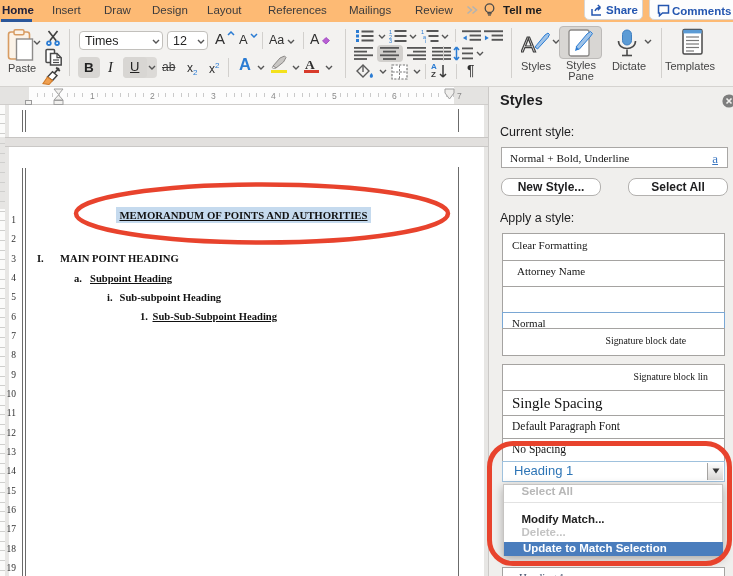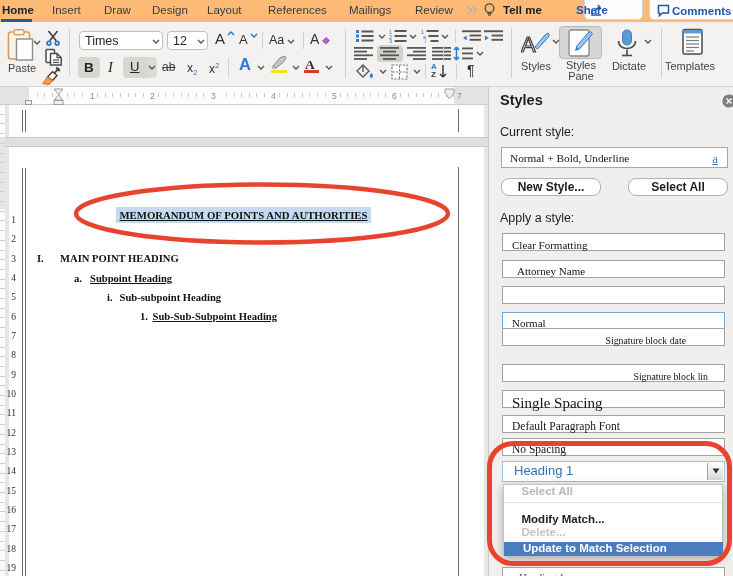--- a/index.html
+++ b/index.html
@@ -24,21 +24,21 @@
   .rnum { position:absolute; top:3.5px; font-size:8.5px; color:#8a8a8a; }
   .page { position:absolute; background:#fff; }
   .dline { position:absolute; width:1px; background:#6b6b6b; }
   .serif { font-family:"Liberation Serif", serif; }
   .lnums { position:absolute; font-family:"Liberation Serif", serif; font-size:9.5px; color:#303030; text-align:right; line-height:19.33px; }
   .doctx { position:absolute; font-family:"Liberation Serif", serif; font-weight:bold; font-size:10.6px; color:#111; white-space:nowrap; }
   
   #panel { left:488px; top:87px; width:245px; height:489px; background:#f0efed; border-left:1px solid #cbc9c7; }
   .plbl { position:absolute; font-size:12.5px; color:#1d1d1f; }
   .pbtn { position:absolute; background:#fff; border:1px solid #b3b1af; border-radius:8px; font-size:12px; font-weight:600; color:#1d1d1f; text-align:center; }
-  .sbox { position:absolute; left:13px; width:223px; height:18px; background:#fff; border:1px solid #a5a3a1; font-family:"Liberation Serif", serif; color:#141414; }
+  .sbox { position:absolute; left:13px; width:223px; height:28px; background:#fff; border:1px solid #a5a3a1; font-family:"Liberation Serif", serif; color:#141414; }
   .sbox span { position:absolute; left:9px; }
 </style>
 </head>
 <body>
 
 <div class="abs" id="tabbar">
   <span class="tab" style="left:2px; color:#21213a; font-weight:bold;">Home</span>
   <div class="abs" style="left:1px; top:19px; width:31px; height:2.5px; background:#2b579a;"></div>
   <span class="tab" style="left:52px;">Insert</span>
   <span class="tab" style="left:104px;">Draw</span>
@@ -55,21 +55,21 @@
     <path d="M5 9 L5 10.8 L8 10.8 L8 9" fill="none" stroke="#4a4a4a" stroke-width="1.1"></path>
     <line x1="5" y1="12" x2="8" y2="12" stroke="#4a4a4a" stroke-width="1.2"></line>
   </svg>
   <span class="tab" style="left:503px; font-weight:bold; color:#1c1c1e;">Tell me</span>
   <div class="abs" style="left:584px; top:-4px; width:59px; height:24px; background:#fdfdfd; border:1px solid #d7d5d3; border-radius:5px;"></div>
   <div class="abs" style="left:649px; top:-4px; width:92px; height:24px; background:#fdfdfd; border:1px solid #d7d5d3; border-radius:5px;"></div>
   <svg class="abs" style="left:590px; top:4px;" width="14" height="13" viewBox="0 0 14 13">
     <path d="M2 5 L2 11 L11 11" fill="none" stroke="#2456b0" stroke-width="1.5"></path>
     <path d="M5 7 C6 4.5 8 3.5 10.5 3.5 M10.5 3.5 L7.8 1 M10.5 3.5 L7.8 6.2" fill="none" stroke="#2456b0" stroke-width="1.5"></path>
   </svg>
-  <span class="tab" style="left:576px; font-weight:bold; color:#2456b0;">Share</span>
+  <span class="tab" style="left:606px; font-weight:bold; color:#2456b0;">Share</span>
   <svg class="abs" style="left:657px; top:4px;" width="13" height="13" viewBox="0 0 13 13">
     <path d="M1.5 1.5 H11.5 V9 H5.5 L2.5 11.7 V9 H1.5 Z" fill="none" stroke="#2456b0" stroke-width="1.5"></path>
   </svg>
   <span class="tab" style="left:672px; font-weight:bold; color:#2456b0; font-size:11.5px; top:4.5px;">Comments</span>
 </div>
 
 <div class="abs" id="ribbon">
 
   <svg class="abs" style="left:7px; top:7px;" width="28" height="34" viewBox="0 0 28 34">
     <rect x="1.5" y="3" width="21" height="27" rx="2.5" fill="#fbf3e8" stroke="#d89c62" stroke-width="1.6"></rect>

